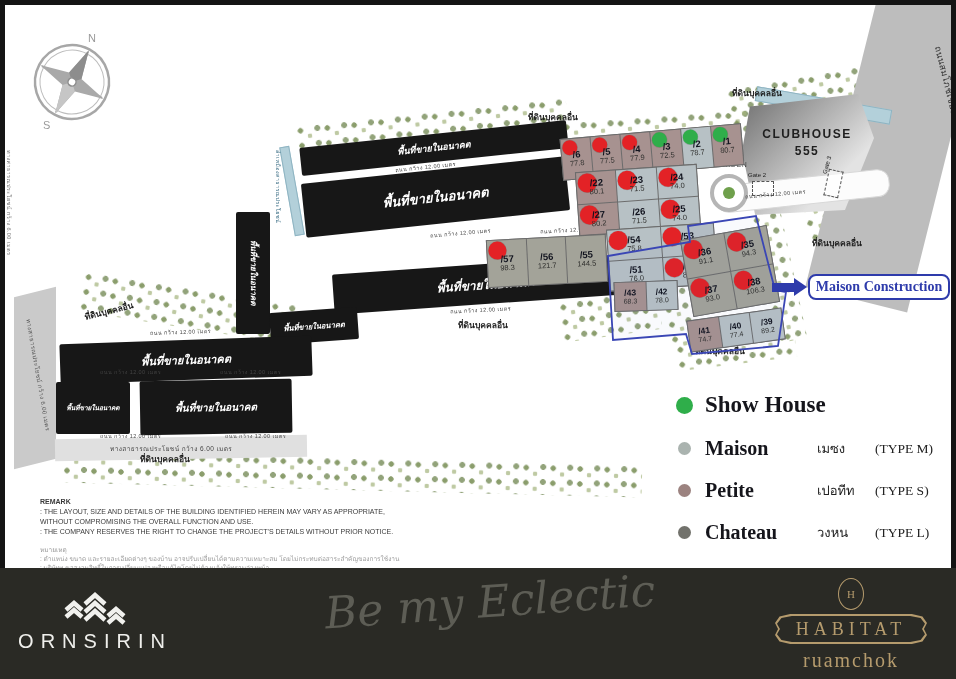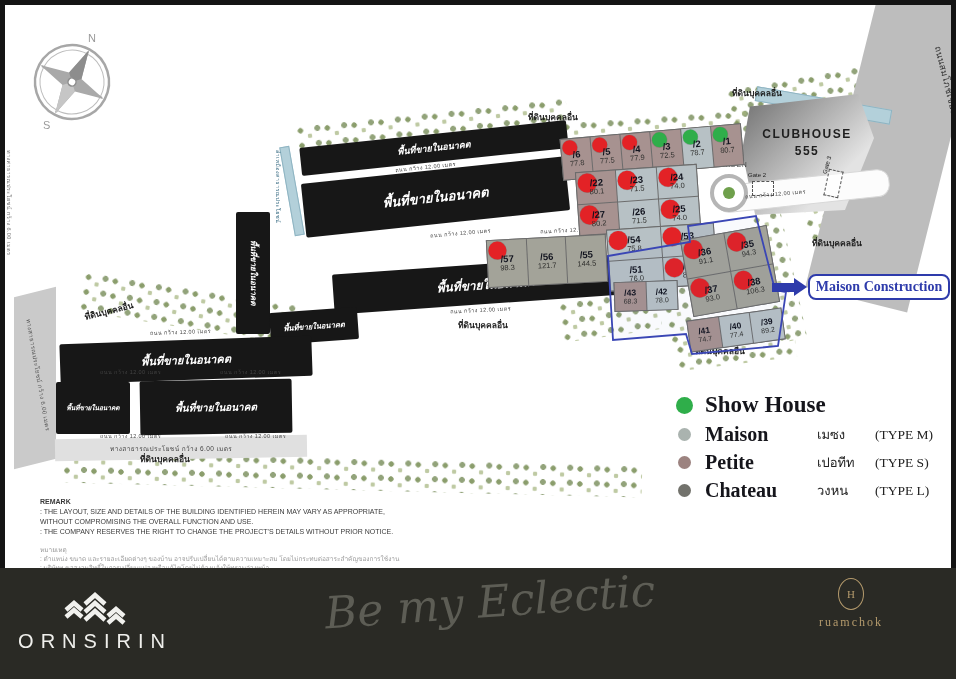--- a/index.html
+++ b/index.html
@@ -60,21 +60,21 @@
   #uc-svg{position:absolute;left:0;top:0;width:956px;height:568px;z-index:6;pointer-events:none;}
   #uc-box{position:absolute;left:808px;top:274px;width:138px;height:22px;z-index:7;
     background:#fff;border:2px solid var(--blue);border-radius:8px;display:flex;align-items:center;justify-content:center;
     font-family:"Liberation Serif",serif;font-weight:bold;font-size:14px;color:var(--blue);}
   #uc-arrow{position:absolute;left:772px;top:283px;width:22px;height:9px;background:var(--blue);z-index:7;}
   #uc-arrow::after{content:"";position:absolute;left:22px;top:-5px;border-left:13px solid var(--blue);
     border-top:9.5px solid transparent;border-bottom:9.5px solid transparent;}
   
   #compass{position:absolute;left:26px;top:28px;z-index:3;}
   
-  #legend{position:absolute;left:676px;top:392px;z-index:8;display:flex;flex-direction:column;gap:5px;}
+  #legend{position:absolute;left:676px;top:392px;z-index:8;display:flex;flex-direction:column;gap:19px;}
   .lrow{display:flex;align-items:center;}
   .ldot{border-radius:50%;flex:0 0 auto;}
   .ldot-big{width:17px;height:17px;margin-right:12px;}
   .ldot-small{width:13px;height:13px;margin-right:14px;}
   .ldot-show{background:var(--show);} .ldot-sold{background:var(--sold);}
   .ldot-petite{background:var(--petite);} .ldot-maison{background:var(--maison);} .ldot-chateau{background:var(--chateau);}
   .llabel{font-family:"Liberation Serif",serif;font-weight:bold;color:#15151b;}
   .llabel-big{font-size:23px;}
   .llabel-small{font-size:20px;width:112px;}
   .lthai{font-size:13px;color:#222;width:58px;}
@@ -92,21 +92,21 @@
   #tagline{position:absolute;left:290px;top:8px;width:400px;text-align:center;
     font-family:"DejaVu Serif",serif;font-style:italic;font-size:44px;color:#5d5d55;transform:rotate(-4deg);white-space:nowrap;}
   #habitat{position:absolute;left:766px;top:10px;width:170px;display:flex;flex-direction:column;align-items:center;color:var(--gold);}
   #hab-oval{width:24px;height:30px;border:1.5px solid var(--gold);border-radius:50%;display:flex;align-items:center;justify-content:center;
     font-family:"Liberation Serif",serif;font-size:11px;}
   .plaque{position:relative;width:152px;height:30px;background:var(--gold);margin-top:4px;
     clip-path:polygon(0% 30%,3% 8%,10% 0%,90% 0%,97% 8%,100% 30%,98% 50%,100% 70%,97% 92%,90% 100%,10% 100%,3% 92%,0% 70%,2% 50%);}
   .plaque-inner{position:absolute;inset:2px;background:#2a2a25;display:flex;align-items:center;justify-content:center;
     clip-path:polygon(0% 30%,3% 8%,10% 0%,90% 0%,97% 8%,100% 30%,98% 50%,100% 70%,97% 92%,90% 100%,10% 100%,3% 92%,0% 70%,2% 50%);}
   #hab-name{font-family:"Liberation Serif",serif;font-size:18px;letter-spacing:5px;color:var(--gold);}
-  #hab-sub{font-family:"Liberation Serif",serif;font-size:12px;letter-spacing:2px;margin-top:5px;}
+  #hab-sub{font-family:"Liberation Serif",serif;font-size:20px;letter-spacing:2px;margin-top:5px;}
 </style>
 </head>
 <body>
 
 <div id="stage">
 
   <div class="trees" style="left:296px;top:112px;width:272px;height:34px;transform:rotate(-6deg);"></div>
   <div class="trees" style="left:562px;top:116px;width:190px;height:24px;transform:rotate(-4deg);"></div>
   <div class="trees" style="left:728px;top:78px;width:135px;height:38px;transform:rotate(-10deg);"></div>
   <div class="trees" style="left:80px;top:288px;width:215px;height:40px;transform:rotate(9deg);"></div>
@@ -410,17 +410,22 @@
           <path d="M6 27 L14 20 L22 27"></path>
           <path d="M48 26 L56 19 L64 26"></path>
           <path d="M48 33 L56 26 L64 33"></path>
         </g>
       </svg>
       <div id="ornsirin-name">ORNSIRIN</div>
     </div>
     <div id="tagline">Be my Eclectic</div>
     <div id="habitat">
       <div id="hab-oval">H</div>
+      <div class="plaque">
+        <div class="plaque-inner">
+          <span id="hab-name">HABITAT</span>
+        </div>
+      </div>
       <div id="hab-sub">ruamchok</div>
     </div>
   </div>
 
 </div>
 
 </body></html>

